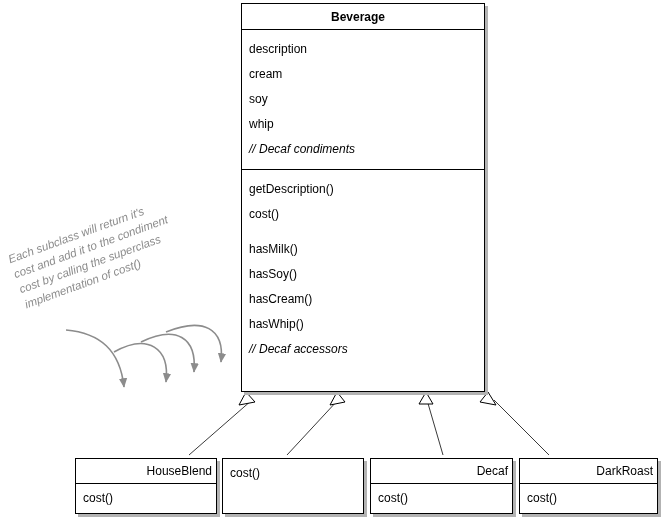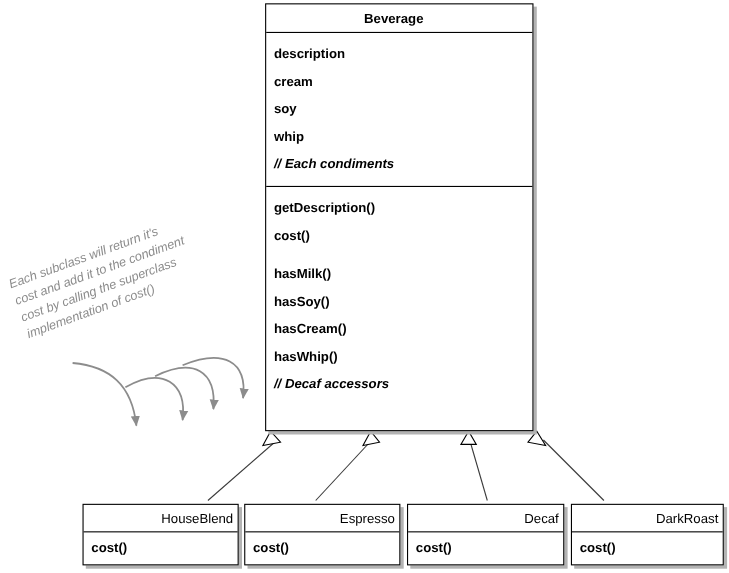--- a/index.html
+++ b/index.html
@@ -38,21 +38,20 @@
     font-weight: bold;
     font-size: 12px;
     line-height: 14px;
     padding: 6px 14px 7px 4px;
     border-bottom: 1px solid #000000;
     box-sizing: border-box;
   }
   .uml-compartment {
     box-sizing: border-box;
     padding: 7px 0 7px 0;
-    font-weight: bold;
   }
   .uml-compartment + .uml-compartment {
     border-top: 1px solid #000000;
   }
   .uml-member {
     font-size: 12px;
     line-height: 15px;
     padding: 5px 0 5px 7px;
     white-space: pre;
   }
@@ -157,21 +156,21 @@
   </div>
 
   <div id="beverage-class" class="uml-class">
     <div class="uml-title">Beverage</div>
 
     <div class="uml-compartment">
       <div class="uml-member">description</div>
       <div class="uml-member">cream</div>
       <div class="uml-member">soy</div>
       <div class="uml-member">whip</div>
-      <div class="uml-member comment">// Each condiments</div>
+      <div class="uml-member comment">// Decaf condiments</div>
     </div>
 
     <div class="uml-compartment">
       <div class="uml-member">getDescription()</div>
       <div class="uml-member">cost()</div>
       <div class="uml-member spacer"></div>
       <div class="uml-member">hasMilk()</div>
       <div class="uml-member">hasSoy()</div>
       <div class="uml-member">hasCream()</div>
       <div class="uml-member">hasWhip()</div>
@@ -180,21 +179,20 @@
   </div>
 
   <div id="class-houseblend" class="uml-class uml-subclass">
     <div class="uml-title">HouseBlend</div>
     <div class="uml-compartment">
       <div class="uml-member">cost()</div>
     </div>
   </div>
 
   <div id="class-espresso" class="uml-class uml-subclass">
-    <div class="uml-title">Espresso</div>
     <div class="uml-compartment">
       <div class="uml-member">cost()</div>
     </div>
   </div>
 
   <div id="class-decaf" class="uml-class uml-subclass">
     <div class="uml-title">Decaf</div>
     <div class="uml-compartment">
       <div class="uml-member">cost()</div>
     </div>

